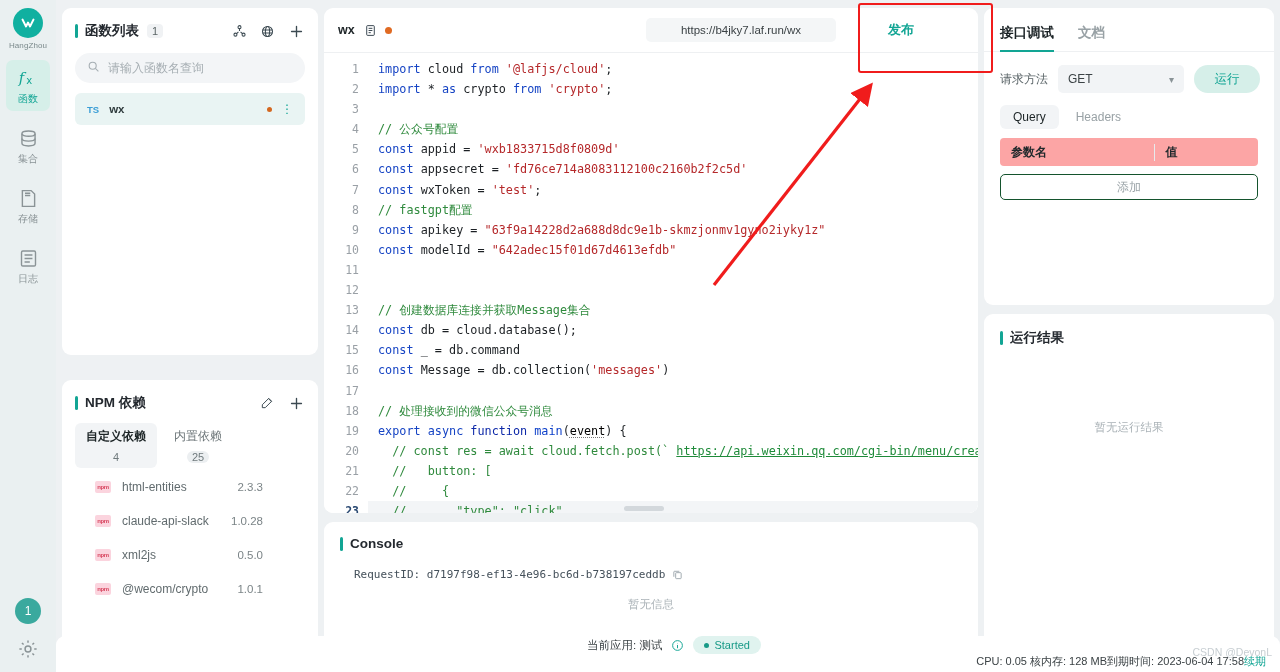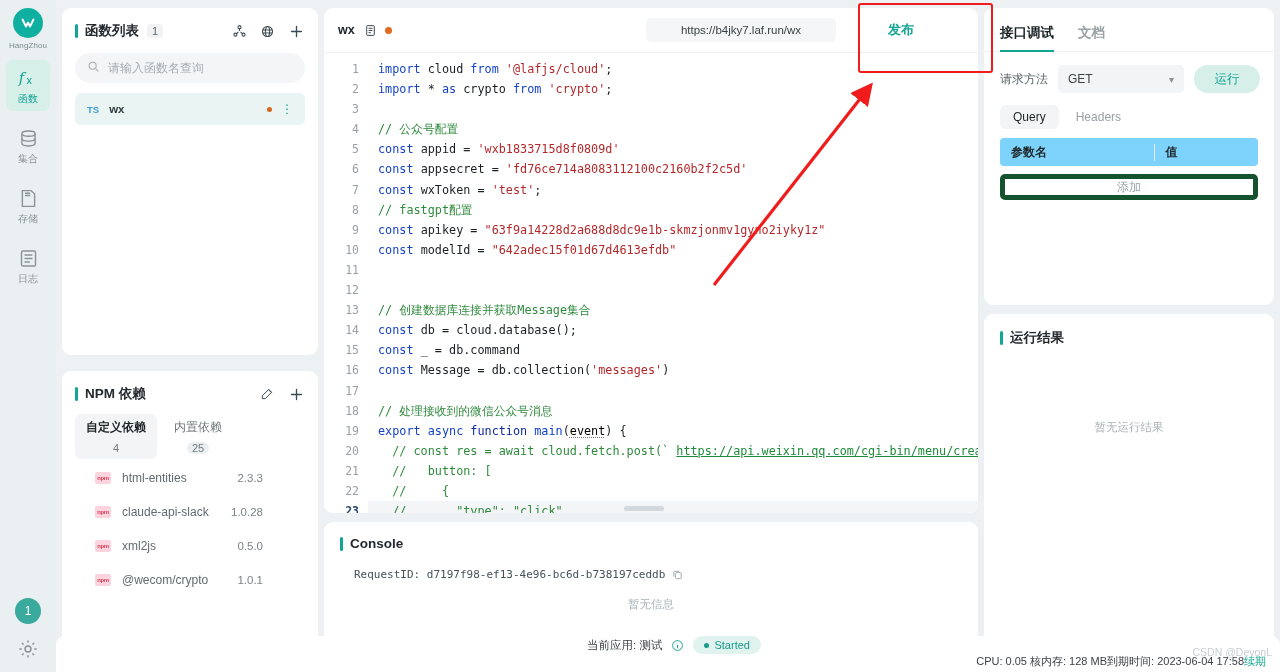--- a/index.html
+++ b/index.html
@@ -50,21 +50,21 @@
 
   
   .card { background: #fff; border-radius: 9px; }
   .card-title {
     display: flex; align-items: center; gap: 7px;
     font-size: 13.5px; font-weight: bold; color: #24292f;
   }
   .tick { width: 3px; height: 14px; background: #12a594; border-radius: 2px; display:inline-block; }
 
   
-  .col2 { width: 268px; padding: 8px 6px 0 6px; display: flex; flex-direction: column; gap: 16px; flex-shrink: 0; }
+  .col2 { width: 268px; padding: 8px 6px 0 6px; display: flex; flex-direction: column; gap: 25px; flex-shrink: 0; }
   .fn-card { height: 347px; padding: 14px 13px 0; position: relative; }
   .fn-head { display: flex; align-items: center; }
   .fn-count {
     margin-left: 8px; font-size: 11px; color: #5b6566; font-weight: normal;
     background: #f0f2f4; border-radius: 4px; padding: 1px 5px;
   }
   .fn-head-icons { margin-left: auto; display: flex; align-items: center; gap: 13px; color: #3c4a52; }
   .fn-head-icons span { cursor: pointer; display: flex; }
 
   .search-box {
@@ -194,26 +194,26 @@
   .run-btn {
     width: 66px; height: 28px; border-radius: 14px; background: #d6efe9;
     color: #12a594; font-size: 12.5px; display: flex; align-items: center;
     justify-content: center; cursor: pointer;
   }
   .qh-tabs { display: flex; gap: 4px; padding: 12px 16px 0; }
   .qh-tab { font-size: 12px; color: #98a1a5; padding: 5px 13px; border-radius: 6px; cursor: pointer; }
   .qh-tab.active { background: #f2f4f6; color: #1c2426; }
   .param-head {
     margin: 9px 16px 0; display: flex; height: 28px; align-items: center;
-    background: #7dd3fc; border-radius: 4px; font-size: 12px; font-weight: bold; color: #1f282b;
+    background: #fca5a5; border-radius: 4px; font-size: 12px; font-weight: bold; color: #1f282b;
   }
   .param-head .c1 { flex: 1.55; padding-left: 11px; }
   .param-head .c2 { flex: 1; padding-left: 10px; border-left: 1px solid #e7eaec; }
   .add-btn {
-    margin: 8px 16px 0; height: 26px; border: 5px solid #14532d; border-radius: 5px;
+    margin: 8px 16px 0; height: 26px; border: 1px solid #14532d; border-radius: 5px;
     display: flex; align-items: center; justify-content: center;
     font-size: 12px; color: #9aa3a7; cursor: pointer;
   }
 
   .result-card { flex: 1; padding: 15px 16px 0; }
   .result-empty { margin-top: 73px; text-align: center; font-size: 11.5px; color: #aab2b7; }
 
   
   .bottombar {
     position: absolute; left: 56px; right: 0; bottom: 0; height: 36px;

